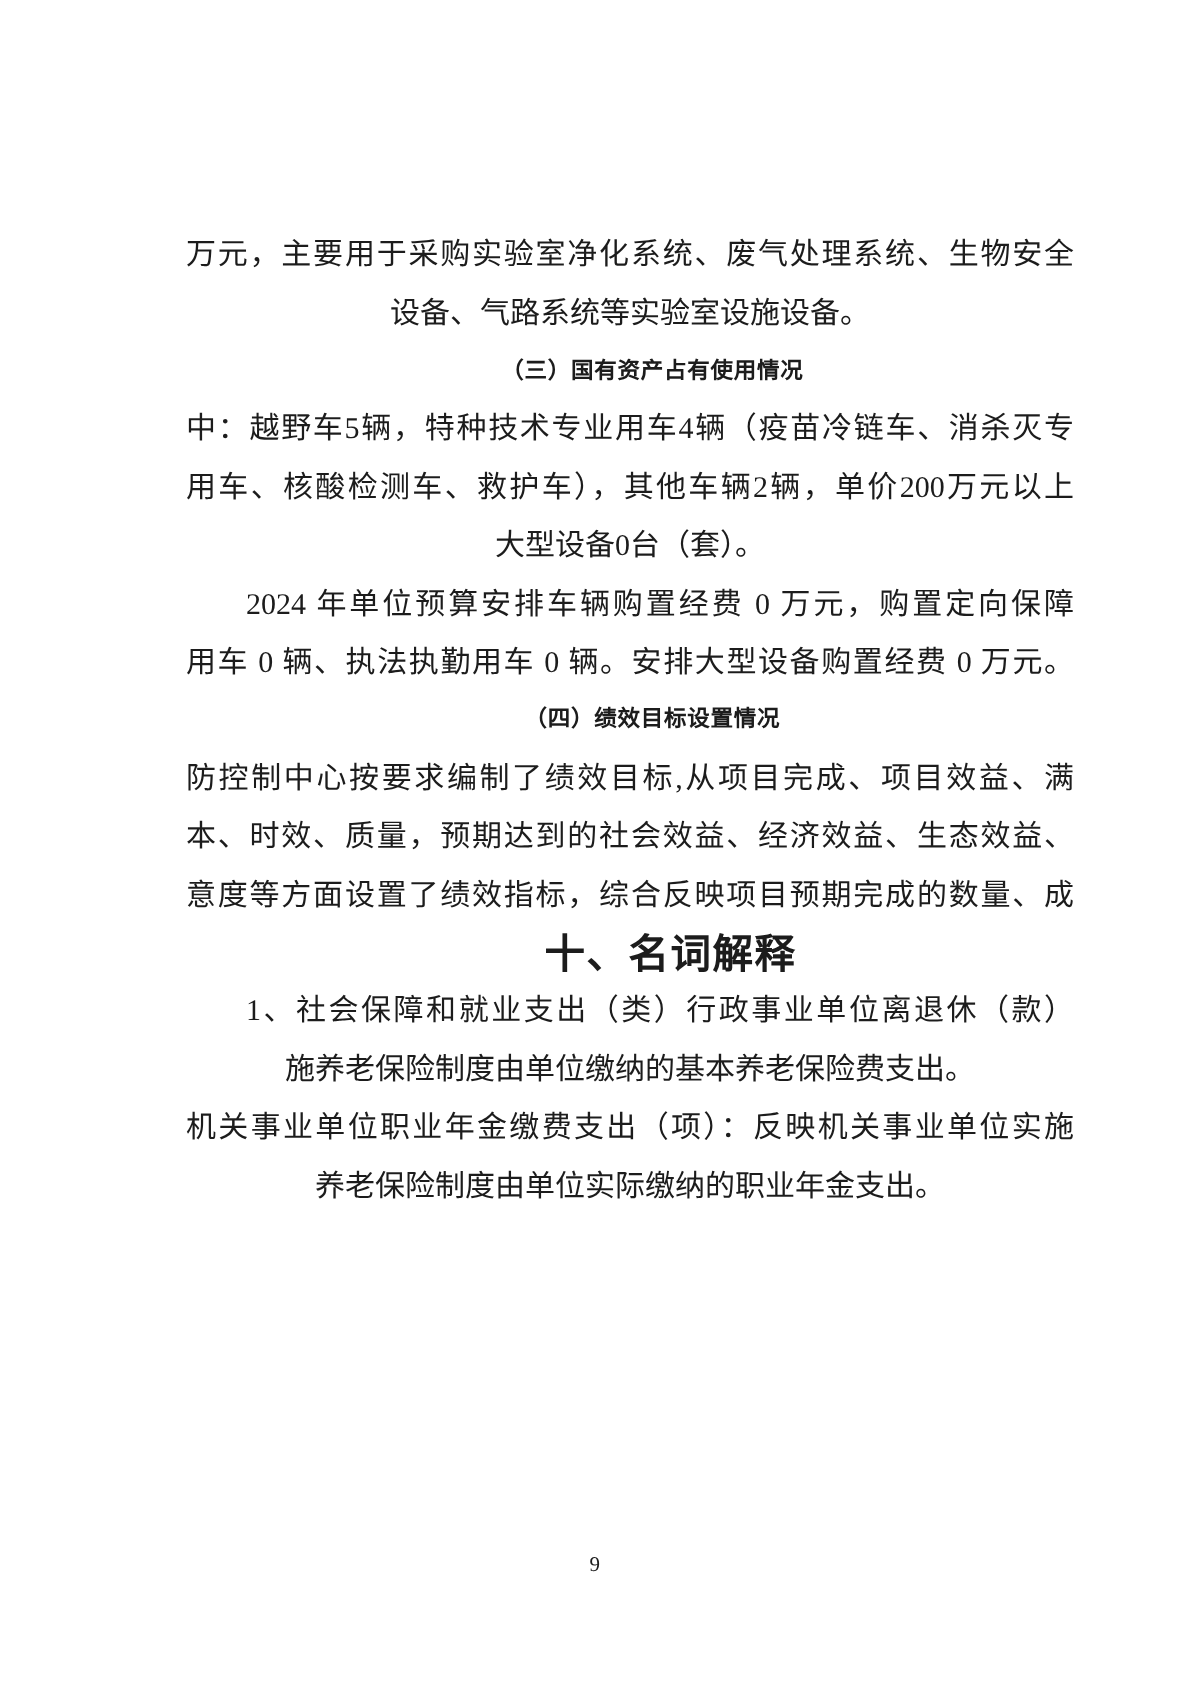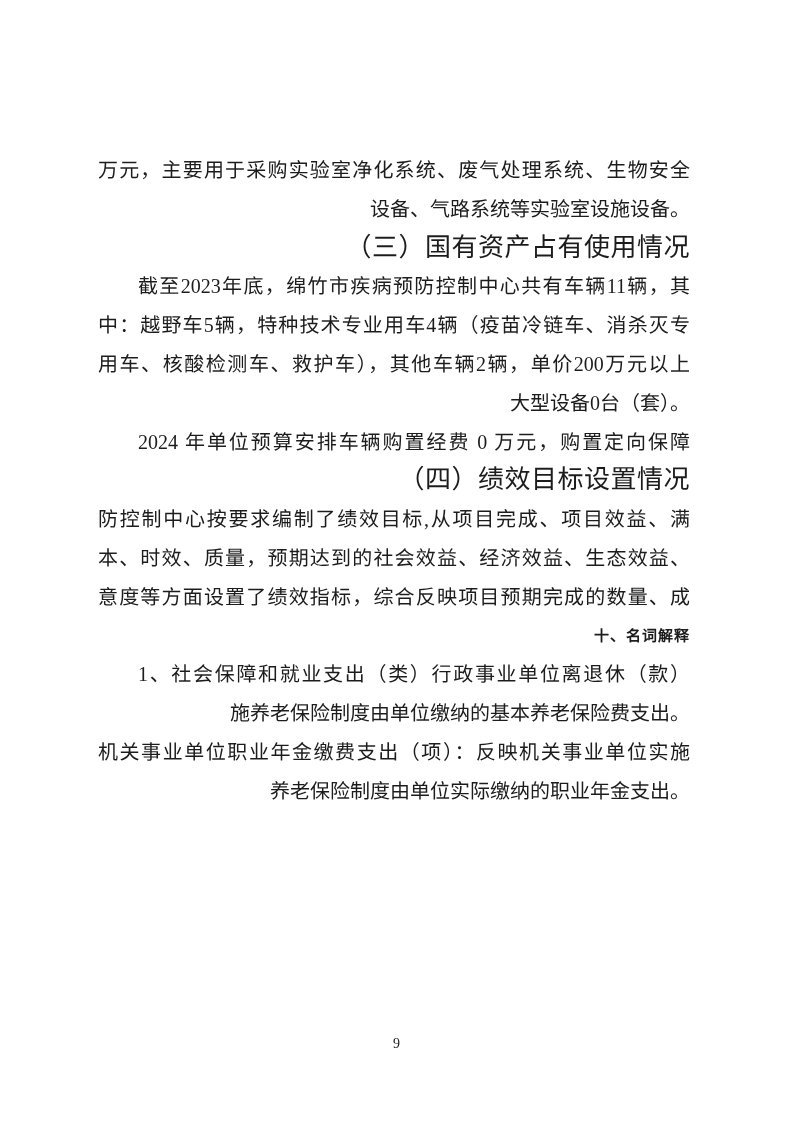--- a/index.html
+++ b/index.html
@@ -11,53 +11,53 @@
     position: relative;
     width: 793px;
     height: 1122px;
     background: #ffffff;
     overflow: hidden;
     font-family: "Liberation Serif", "DejaVu Serif", serif;
     color: #1c1c1c;
   }
   .content {
     position: absolute;
-    left: 98px;
+    left: 124px;
     top: 151px;
     width: 592px;
   }
   .ln {
     font-size: 20px;
     line-height: 38.8px;
     height: 38.8px;
     white-space: nowrap;
-    text-align: right;
+    text-align: center;
   }
   
   .j {
     text-align: justify;
     text-align-last: justify;
     white-space: normal;
     overflow: hidden;
   }
   
   .ind {
     text-indent: 2em;
   }
   
   .hk {
-    font-weight: normal;
-    font-size: 26px;
+    font-weight: bold;
+    font-size: 15px;
     letter-spacing: 0.5px;
   }
   
   .hs {
     font-family: Liberation Serif, serif;
     font-weight: bold;
-    font-size: 15px;
+    font-size: 27px;
     letter-spacing: 1px;
   }
   .footer {
     position: absolute;
     left: 0;
     top: 1036px;
     width: 100%;
     text-align: center;
     font-size: 14px;
     font-family: "Liberation Serif", "DejaVu Serif", serif;
@@ -65,25 +65,25 @@
   }
 </style>
 </head>
 <body>
 
 <div class="page">
   <div class="content">
     <div class="ln j">万元，主要用于采购实验室净化系统、废气处理系统、生物安全</div>
     <div class="ln">设备、气路系统等实验室设施设备。</div>
     <div class="ln hk ind">（三）国有资产占有使用情况</div>
-    <div class="ln j ind">截至2023年底，绵竹市疾病预防控制中心共有车辆11辆，其</div>
     <div class="ln j">中：越野车5辆，特种技术专业用车4辆（疫苗冷链车、消杀灭专</div>
     <div class="ln j">用车、核酸检测车、救护车），其他车辆2辆，单价200万元以上</div>
     <div class="ln">大型设备0台（套）。</div>
     <div class="ln j ind">2024 年单位预算安排车辆购置经费 0 万元，购置定向保障</div>
+    <div class="ln j">用车 0 辆、执法执勤用车 0 辆。安排大型设备购置经费 0 万元。</div>
     <div class="ln hk ind">（四）绩效目标设置情况</div>
     <div class="ln j">防控制中心按要求编制了绩效目标,从项目完成、项目效益、满</div>
     <div class="ln j">本、时效、质量，预期达到的社会效益、经济效益、生态效益、</div>
     <div class="ln j">意度等方面设置了绩效指标，综合反映项目预期完成的数量、成</div>
     <div class="ln hs ind">十、名词解释</div>
     <div class="ln j ind">1、社会保障和就业支出（类）行政事业单位离退休（款）</div>
     <div class="ln">施养老保险制度由单位缴纳的基本养老保险费支出。</div>
     <div class="ln j">机关事业单位职业年金缴费支出（项）：反映机关事业单位实施</div>
     <div class="ln">养老保险制度由单位实际缴纳的职业年金支出。</div>
   </div>

